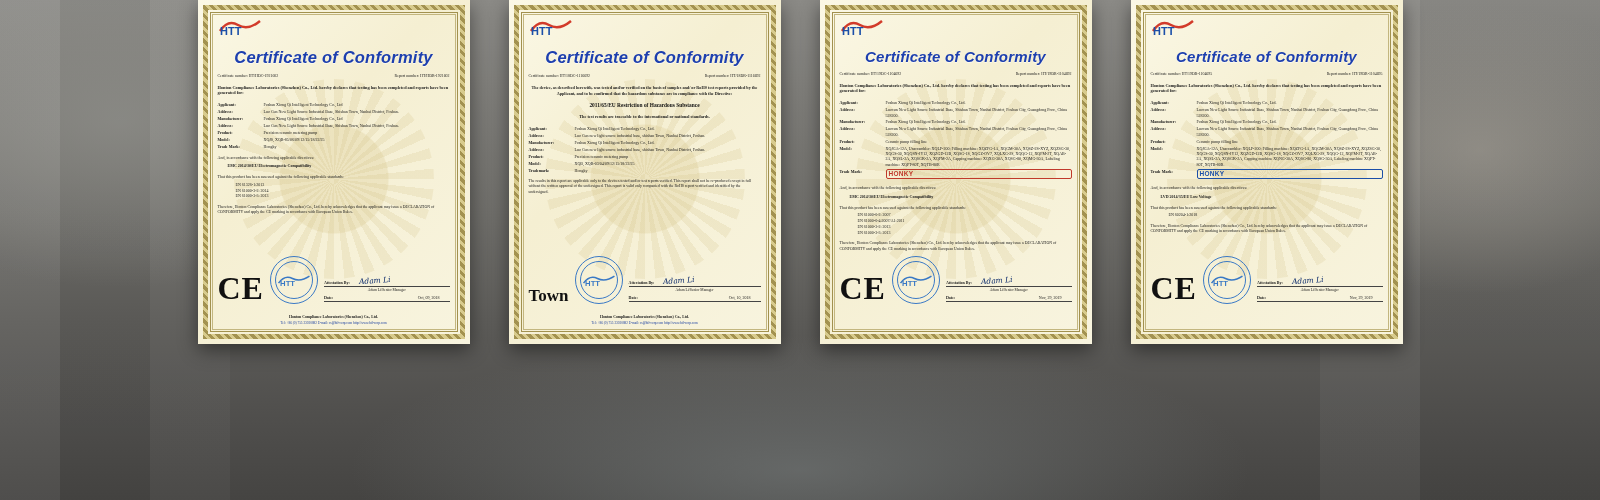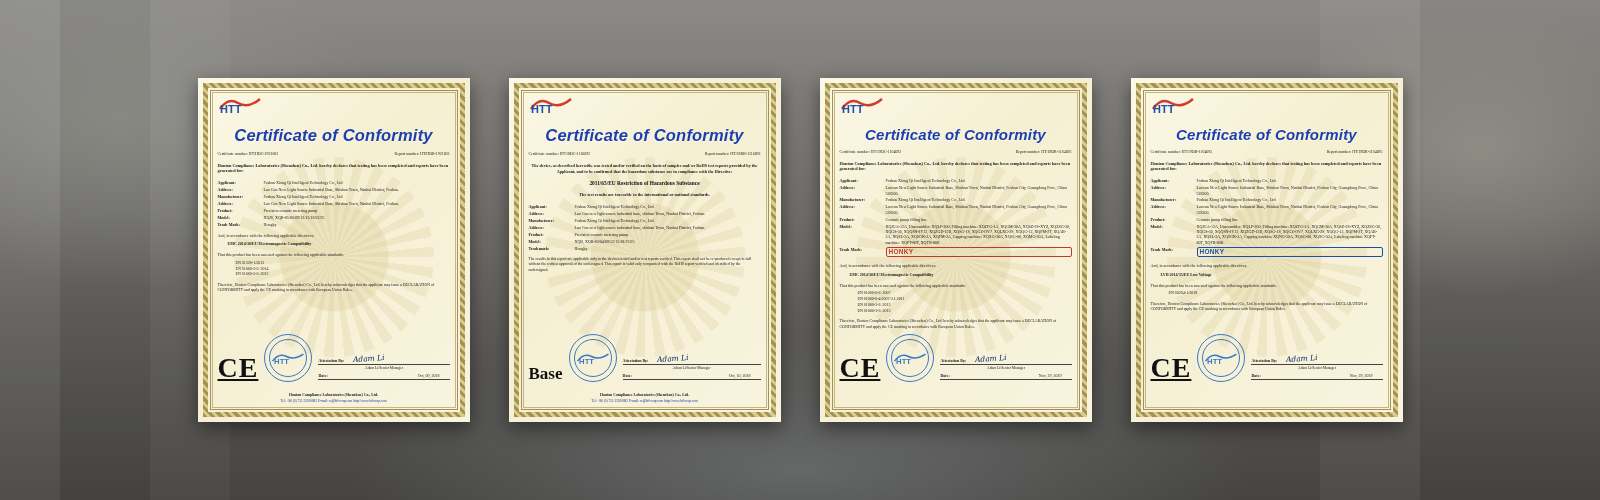--- a/index.html
+++ b/index.html
@@ -36,21 +36,21 @@
     inset: 0;
     background:
       linear-gradient(90deg, rgba(255,255,255,0.10) 0 60px, rgba(0,0,0,0.06) 60px 150px, rgba(255,255,255,0.06) 150px 230px, rgba(0,0,0,0.0) 230px 1320px, rgba(255,255,255,0.08) 1320px 1420px, rgba(0,0,0,0.05) 1420px 1600px);
     opacity: .55;
   }
 
   .cert-row {
     position: absolute;
     inset: 0;
     display: flex;
-    align-items: center;
+    align-items: flex-start;
     justify-content: center;
     gap: 39px;
   }
 
   .cert {
     position: relative;
     width: 272px;
     height: 344px;
     background: #f7f3dd;
     box-shadow: 0 6px 18px rgba(0,0,0,0.45);
@@ -213,26 +213,25 @@
     position: absolute;
     left: 0;
     right: 0;
     bottom: 26px;
     display: flex;
     align-items: flex-end;
     gap: 6px;
   }
   .ce-mark {
     font-family: "Liberation Serif", serif;
-    font-size: 28px;
+    font-size: 32px;
     font-weight: bold;
     letter-spacing: 1px;
     color: #111;
     line-height: 1;
-    text-decoration: underline;
   }
   .rohs-mark {
     font-family: "Liberation Serif", serif;
     font-size: 17px;
     font-weight: bold;
     color: #111;
     line-height: 1;
   }
   .stamp {
     width: 46px;
@@ -477,21 +476,21 @@
               <span class="v">XQB, XQB-03/04/09/12/15/18/22/25</span>
             </div>
           <div class="field">
               <span class="k">Trademark:</span>
               <span class="v">Hongky</span>
             </div>
         </div>
         <div class="para">The results in this report are applicable only to the devices tested and/or test reports verified. This report shall not be re-produced except in full without the written approval of the undersigned. This report is valid only companied with the RoHS report verified and identified by the undersigned.</div>
 
         <div class="signblock">
-          <div class="rohs-mark">Base</div>
+          <div class="rohs-mark">Town</div>
           <div class="stamp">
             <div class="sv">
               <svg width="34" height="16" viewBox="0 0 44 20">
                 <path d="M2 14 Q10 3 20 8 Q30 13 42 5" stroke="#2a6fc4" stroke-width="2" fill="none"></path>
                 <text x="4" y="18" font-family="Liberation Sans, sans-serif" font-size="10" font-weight="bold" fill="#2a6fc4">HTT</text>
               </svg>
             </div>
           </div>
           <div class="sign-right">
             <div class="sig-line">

